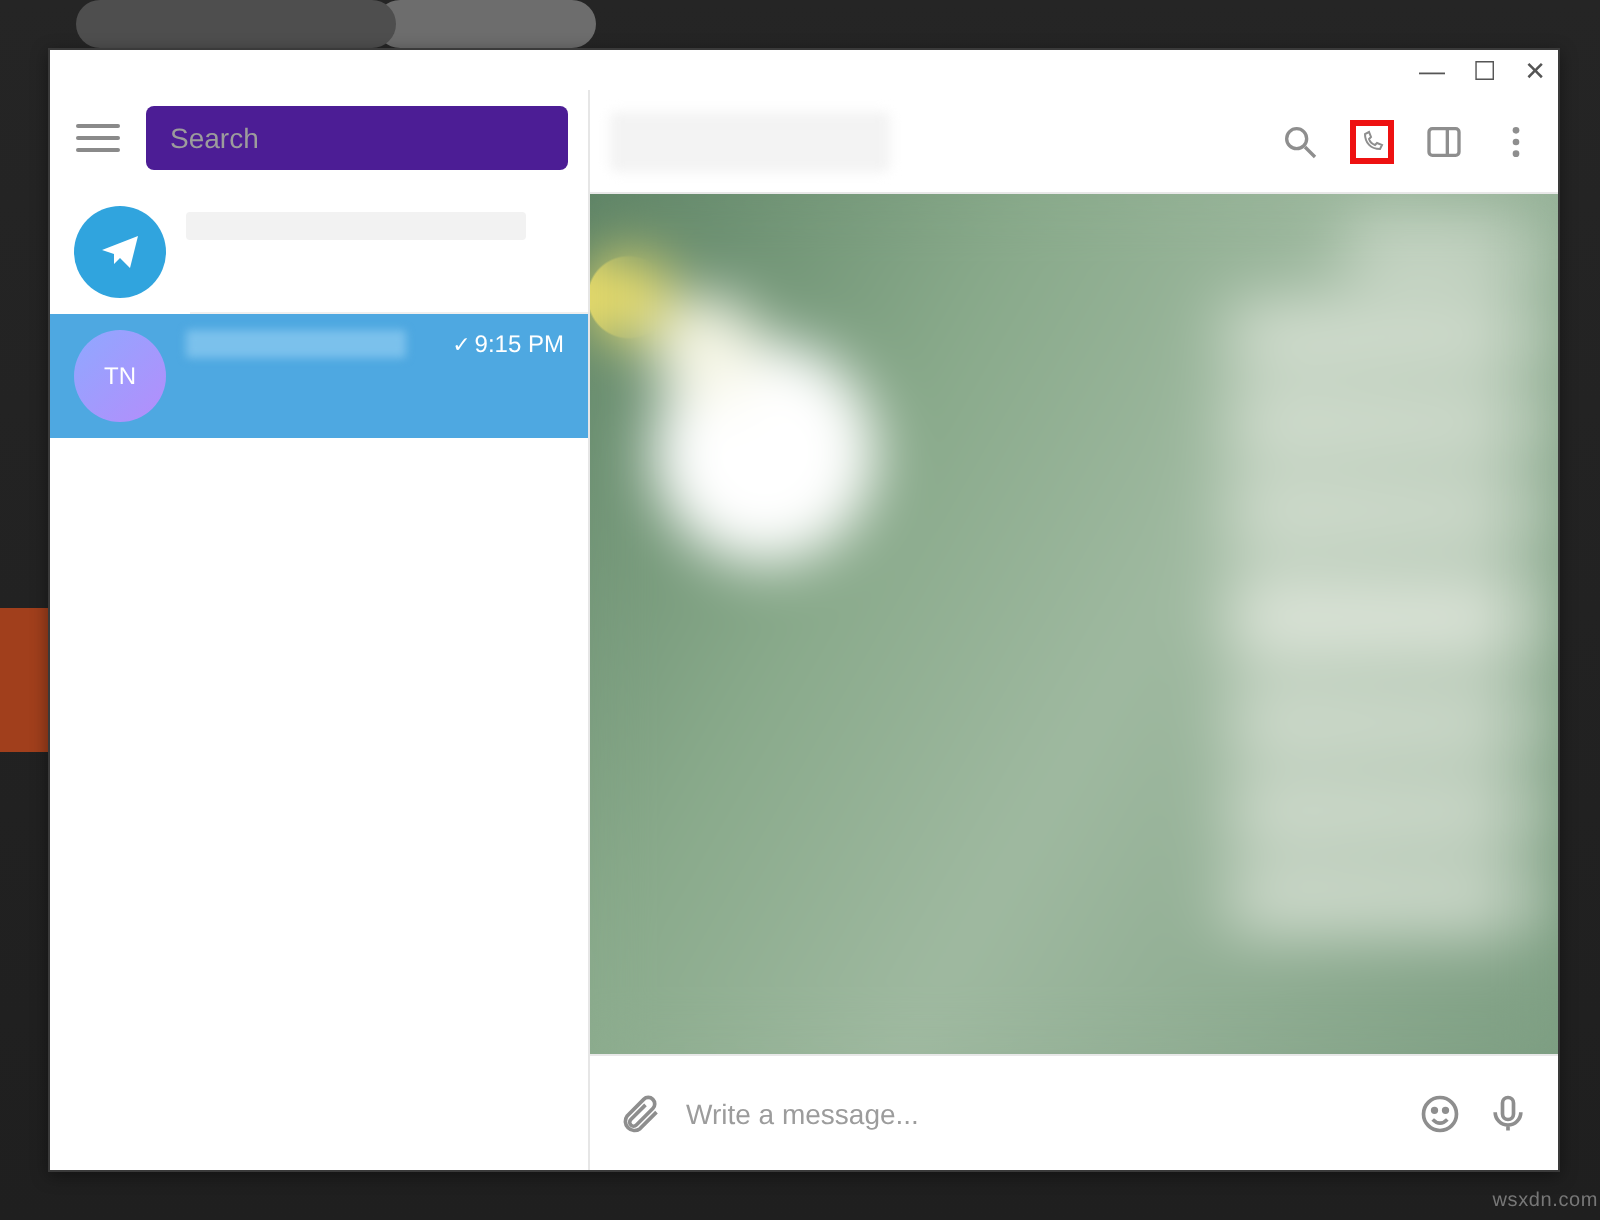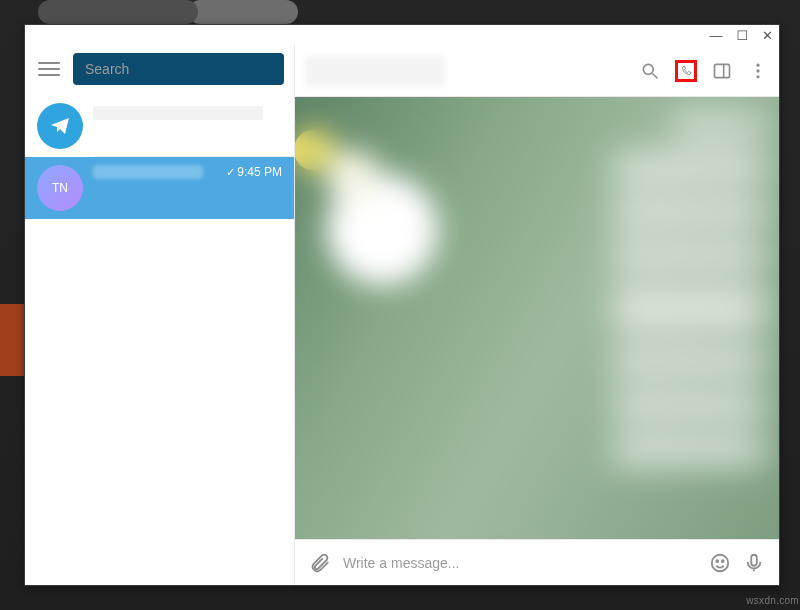--- a/index.html
+++ b/index.html
@@ -25,21 +25,21 @@
   .titlebar span { font-size:13px; line-height:1; }
 
   .app { flex:1; display:flex; min-height:0; }
 
   
   .sidebar { width:270px; display:flex; flex-direction:column; border-right:1px solid #e6e6e6; }
   .sb-top { display:flex; align-items:center; gap:10px; padding:8px 10px 10px 10px; }
   .hamburger { width:28px; height:22px; display:flex; flex-direction:column; justify-content:center; gap:4px; cursor:pointer; padding:0 3px;}
   .hamburger div { height:2px; background:#8a8a8a; border-radius:1px; }
   .searchbox {
-    flex:1; height:32px; background:#0c4a6e; border-radius:4px;
+    flex:1; height:32px; background:#4c1d95; border-radius:4px;
     display:flex; align-items:center; padding:0 12px; color:#9c9c9c; font-size:14px;
   }
 
   .chat-item { display:flex; align-items:flex-start; padding:8px 12px; gap:10px; position:relative; cursor:pointer; }
   .chat-item .avatar {
     width:46px; height:46px; border-radius:50%; flex:none;
     display:flex; align-items:center; justify-content:center; color:#fff; font-size:12px; font-weight:500;
   }
   .avatar-tg { background:#30a4de; }
   .avatar-tn { background:linear-gradient(135deg,#8fa8ff,#b48dfb); }
@@ -83,21 +83,21 @@
   .m-body::after{
     content:""; position:absolute; inset:0;
     backdrop-filter: blur(14px);
     background: rgba(255,255,255,0);
   }
   .bubble-col { position:absolute; right:16px; top:20px; width:150px; display:flex; flex-direction:column; gap:14px; filter:blur(10px);}
   .bubble-col div { height:30px; background:rgba(230,235,225,.9); border-radius:8px; }
   .bubble-col div:nth-child(1){height:22px;width:60%;margin-left:auto;}
   .bubble-col div:nth-child(5){height:48px;}
 
-  .m-input { height:46px; display:flex; align-items:center; gap:12px; padding:0 14px; border-top:1px solid #e8e8e8; background:#fff;}
+  .m-input { height:58px; display:flex; align-items:center; gap:12px; padding:0 14px; border-top:1px solid #e8e8e8; background:#fff;}
   .m-input .field { flex:1; color:#9c9c9c; font-size:14px; }
   .m-input .ic svg { width:22px; height:22px; }
 
   .watermark { position:absolute; right:1px; bottom:4px; font-size:10px; color:#777; letter-spacing:.3px;margin-top:19px;}
 </style>
 </head>
 <body>
 
 <div class="backdrop">
   <div class="cloudA"></div>
@@ -137,21 +137,21 @@
       </div>
 
       <div class="chat-item sel">
         <div class="avatar avatar-tn">TN</div>
         <div class="chat-body">
           <div class="row1">
             <span class="name">
               <span class="blur-name"></span>
             </span>
             <span class="time">
-              <span class="check">✓</span><span>9:45 PM</span>
+              <span class="check">✓</span><span>9:15 PM</span>
             </span>
           </div>
         </div>
       </div>
     </div>
 
     <div class="main">
       <div class="m-top">
         <div class="m-title"></div>
         <div class="m-icons">

